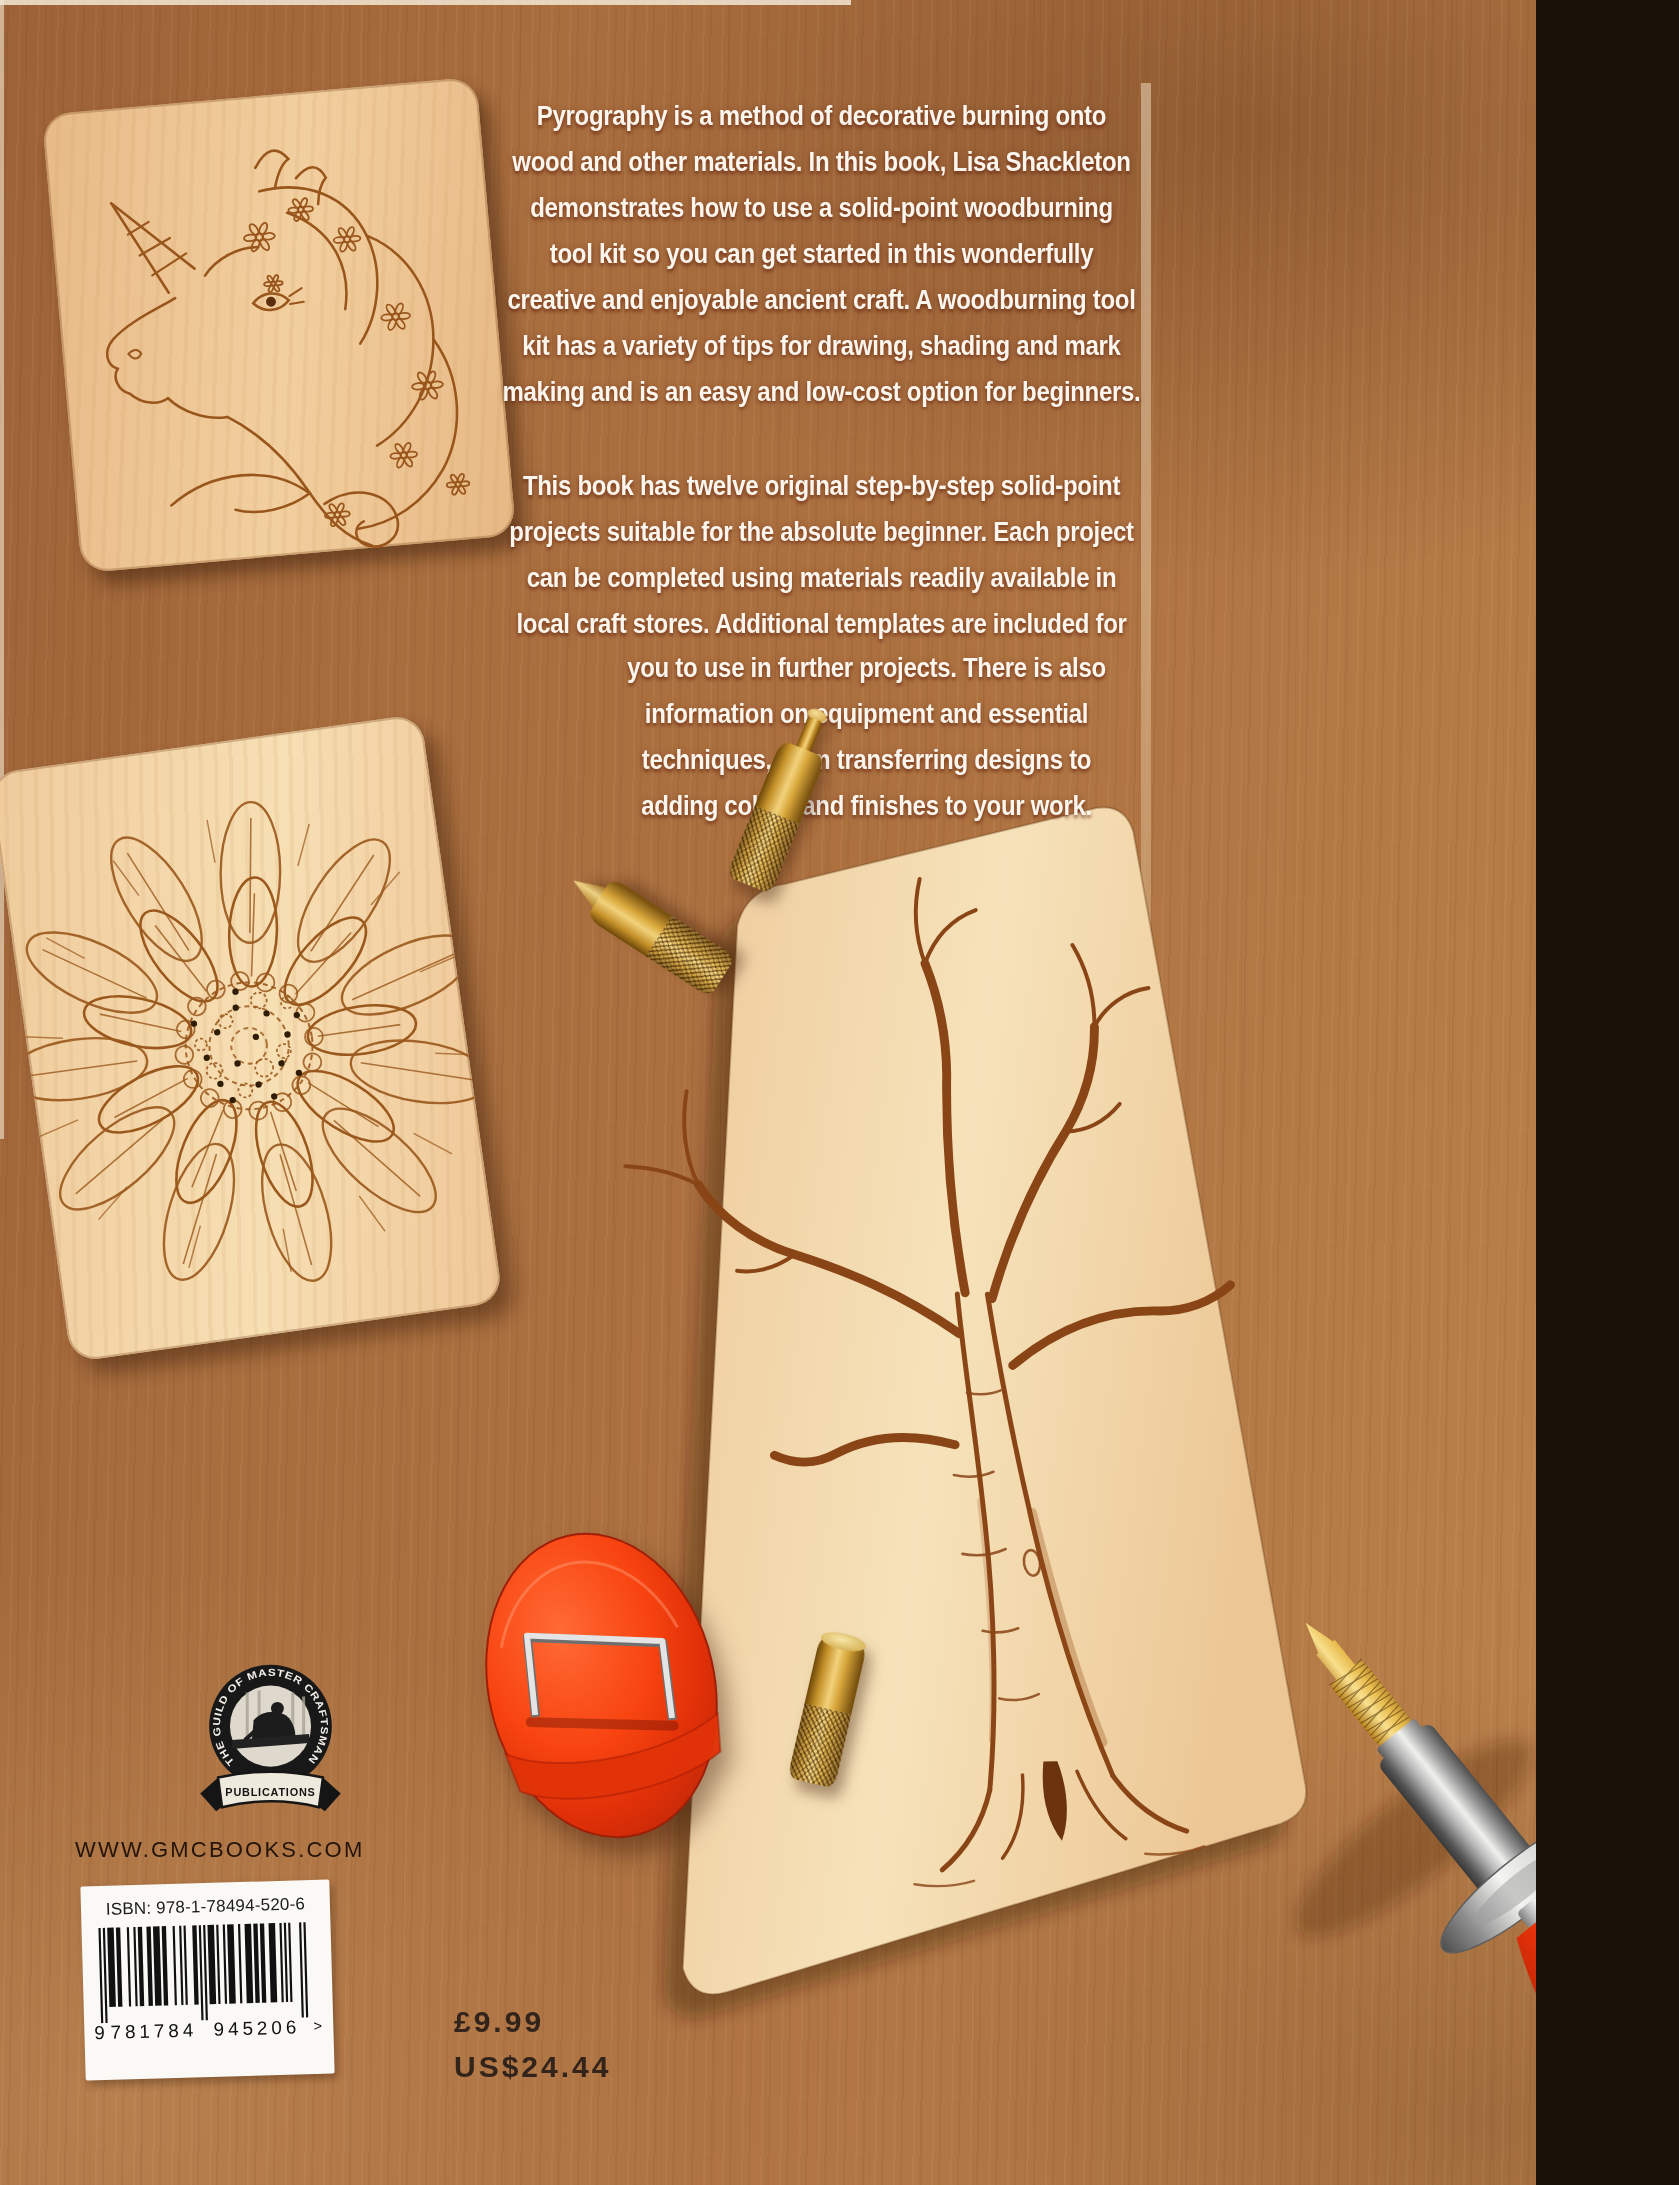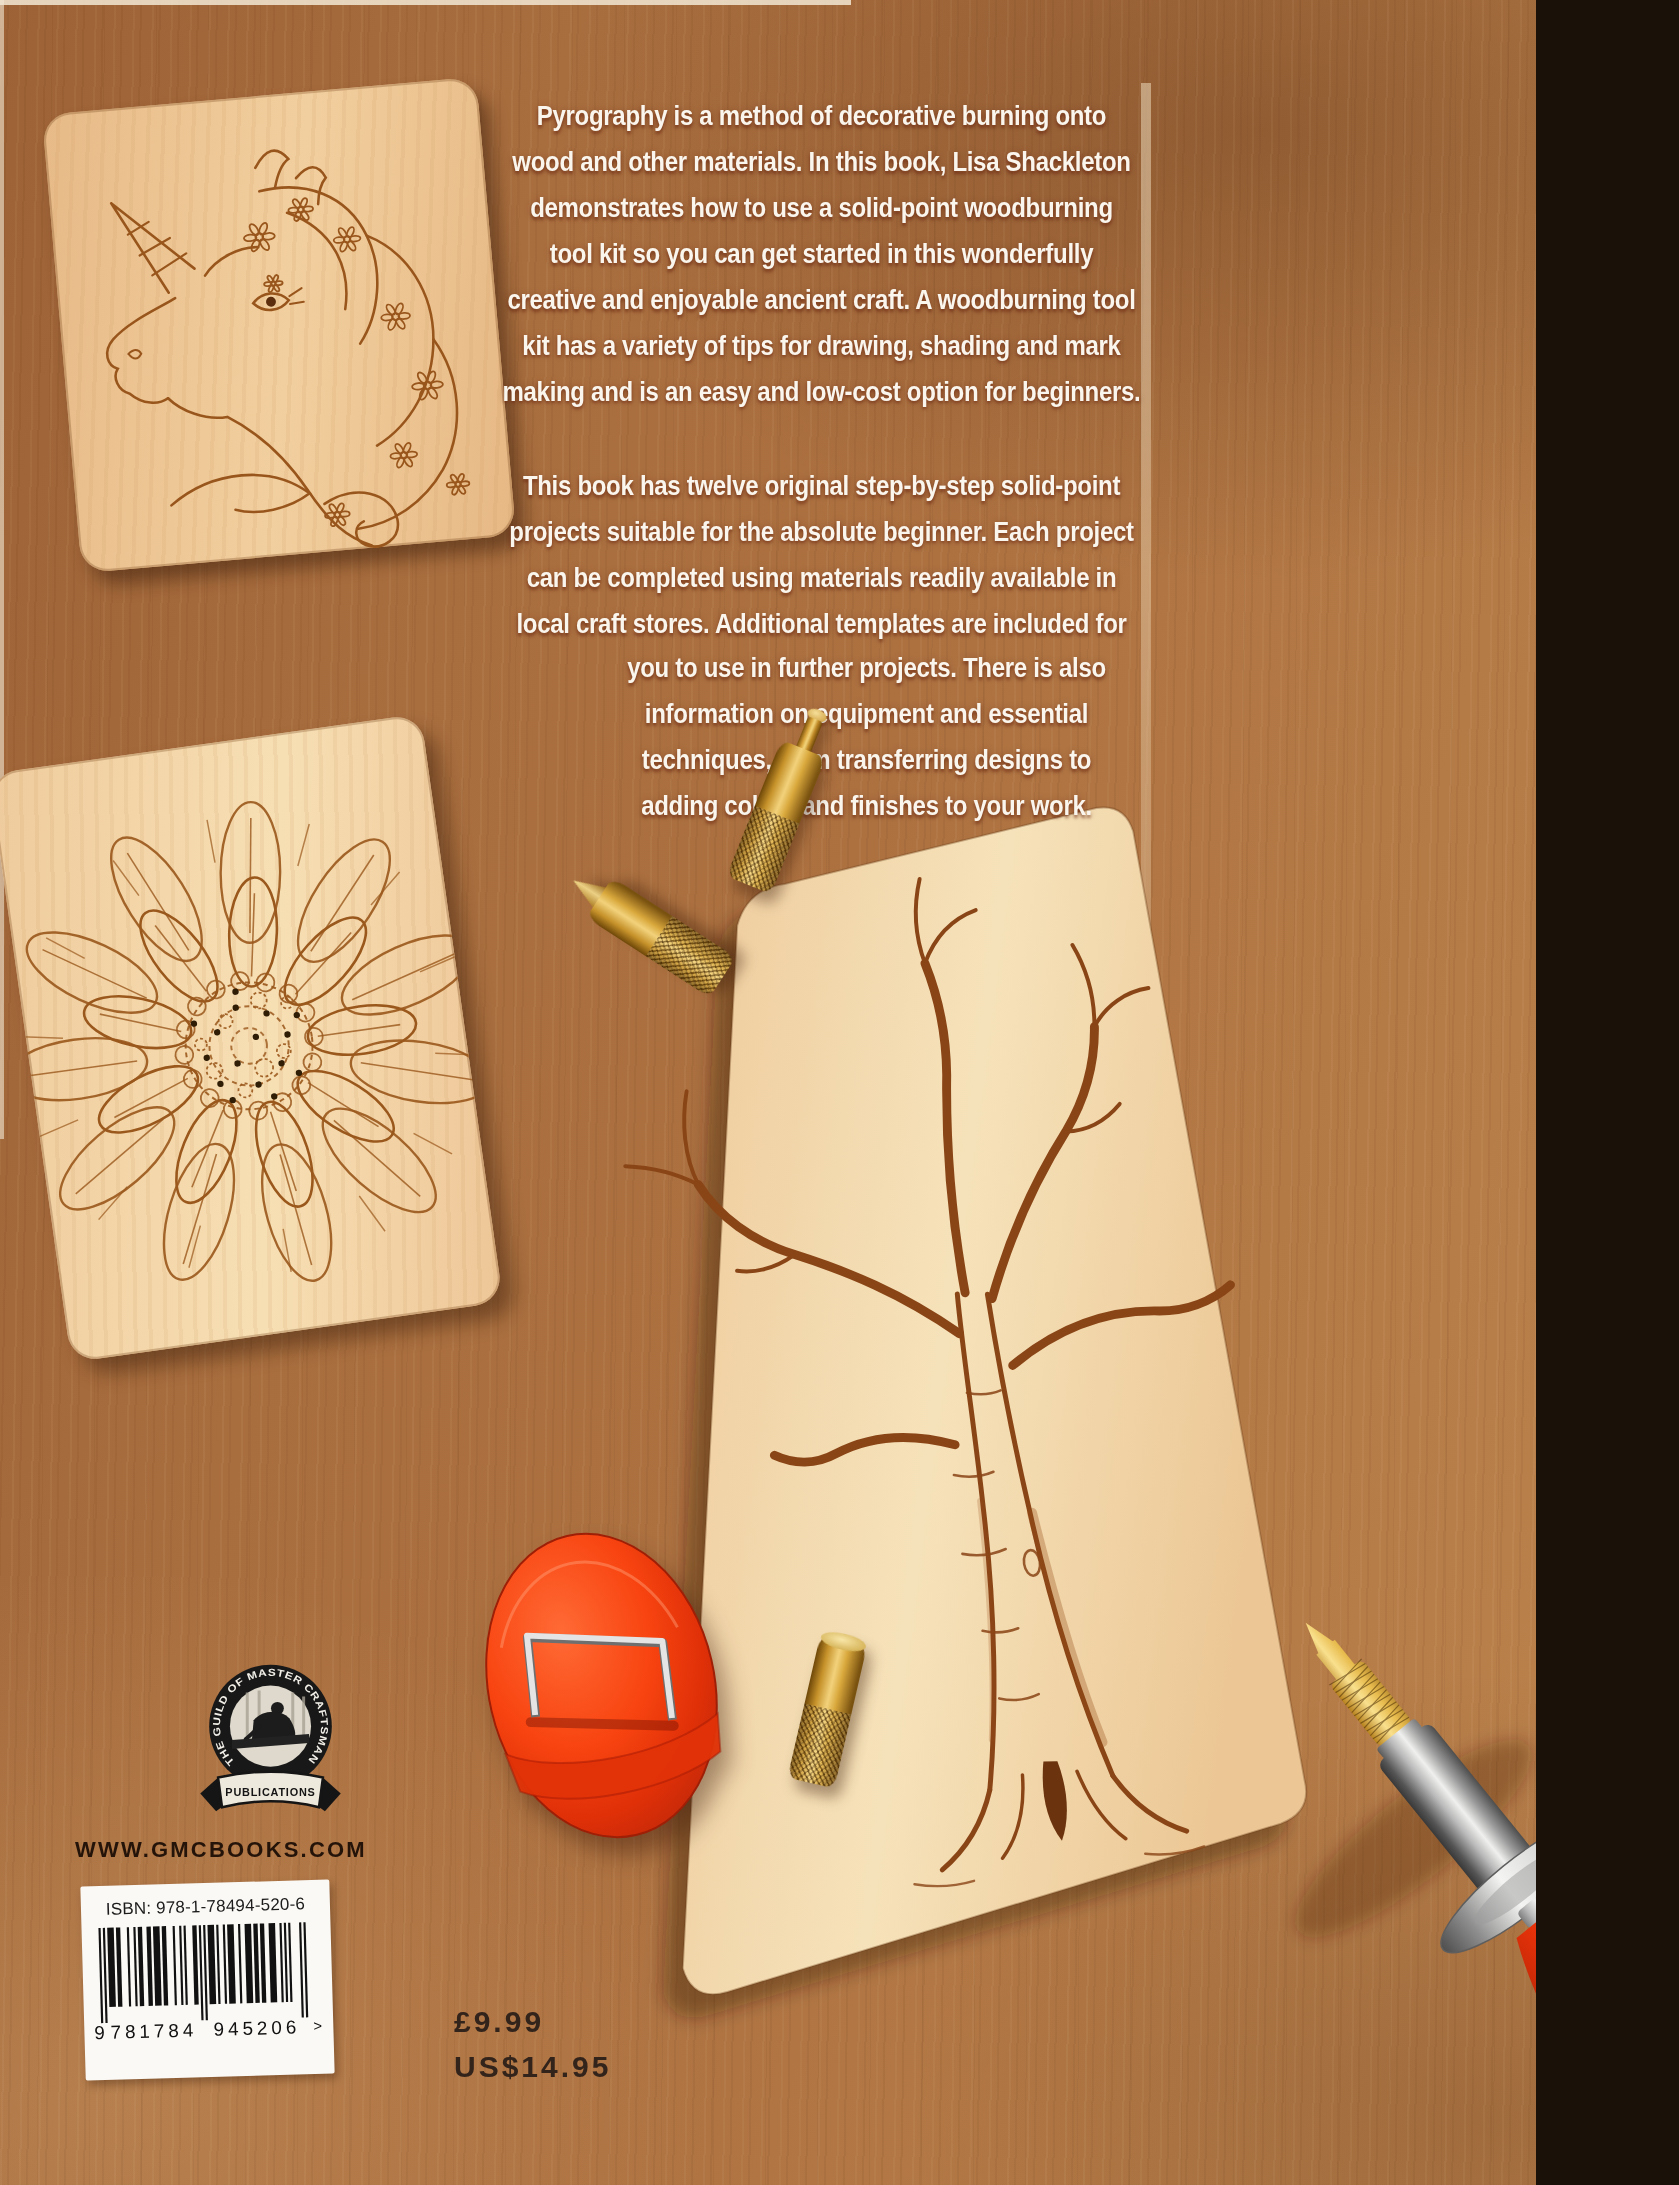--- a/index.html
+++ b/index.html
@@ -61,21 +61,21 @@
     background:
       repeating-linear-gradient(52deg,rgba(62,36,4,.55) 0 1.6px,rgba(255,232,165,.22) 1.6px 4.2px),
       repeating-linear-gradient(-52deg,rgba(62,36,4,.45) 0 1.6px,rgba(0,0,0,0) 1.6px 4.2px);}
   #tip-1{left:760px;top:703px;transform:rotate(22deg);}
   #tip-2{left:624px;top:840px;transform:rotate(-57deg);}
   #tip-3{left:804px;top:1632px;transform:rotate(13deg);}
   #tip-3 .face{width:46px;height:16px;margin:0 auto -10px;border-radius:50%;background:radial-gradient(at 45% 40%,#f8e6a8,#caa23c);position:relative;z-index:2;}
 
   
   #gmc-logo{position:absolute;left:196px;top:1647px;width:149px;height:184px;}
-  #website{position:absolute;left:75px;top:1837px;font-size:22px;font-weight:bold;
+  #website{position:absolute;left:75px;top:1837px;font-size:22px;font-weight:normal;
     letter-spacing:2.2px;color:#241309;}
   #barcode-box{position:absolute;left:83px;top:1883px;width:249px;height:194px;
     background:#faf9f5;transform:rotate(-1.6deg);border-radius:2px;
     box-shadow:3px 5px 9px rgba(50,22,6,.35);text-align:center;}
   #isbn-label{margin-top:14px;font-size:17px;color:#1c1c1c;letter-spacing:0.2px;}
   #barcode-svg{display:block;margin:6px auto 0;}
   #price-block{position:absolute;left:454px;top:1992px;font-size:30px;font-weight:bold;
     letter-spacing:3px;color:#33241b;line-height:45px;margin-top:7px;}
 
   
@@ -517,16 +517,16 @@
         <text x="1" y="114">9</text>
         <text x="61" y="114" text-anchor="middle" letter-spacing="4">781784</text>
         <text x="165" y="114" text-anchor="middle" letter-spacing="4">945206</text>
         <text x="222" y="112" font-size="15">&gt;</text>
       </g>
     </svg>
   </div>
 
   <div id="price-block">
     <div>£9.99</div>
-    <div>US$14.95</div>
+    <div>US$24.44</div>
   </div>
 </div>
 
 
 </body></html>

